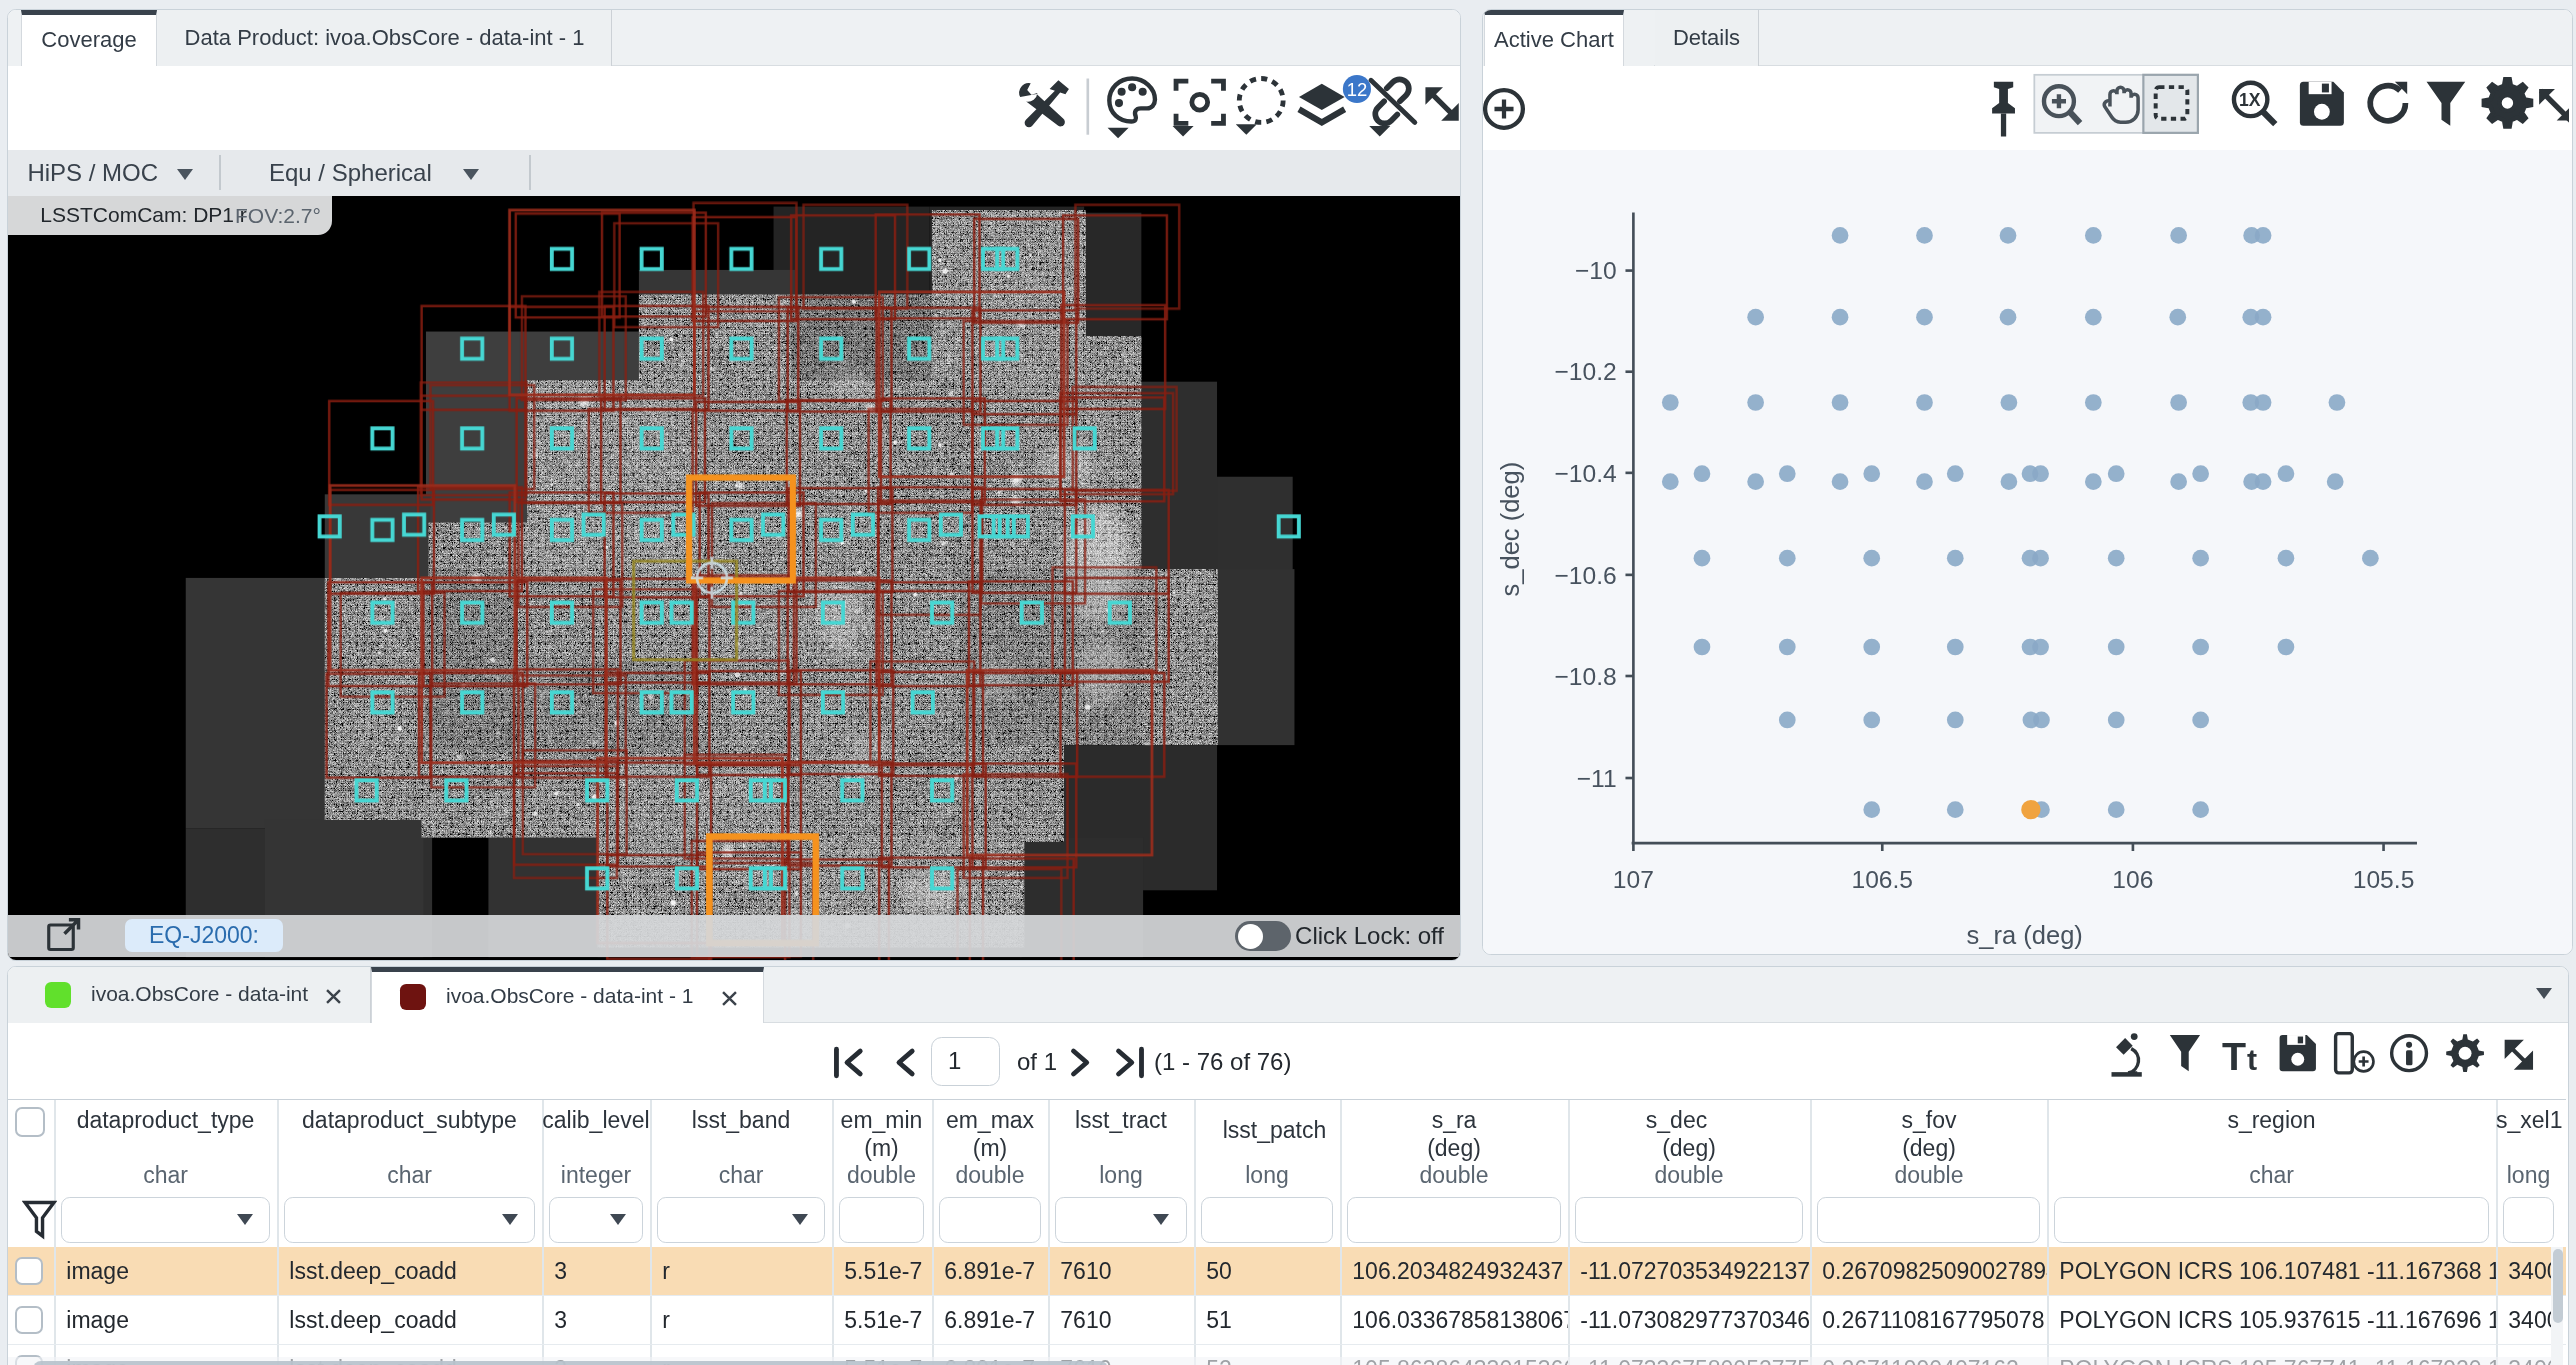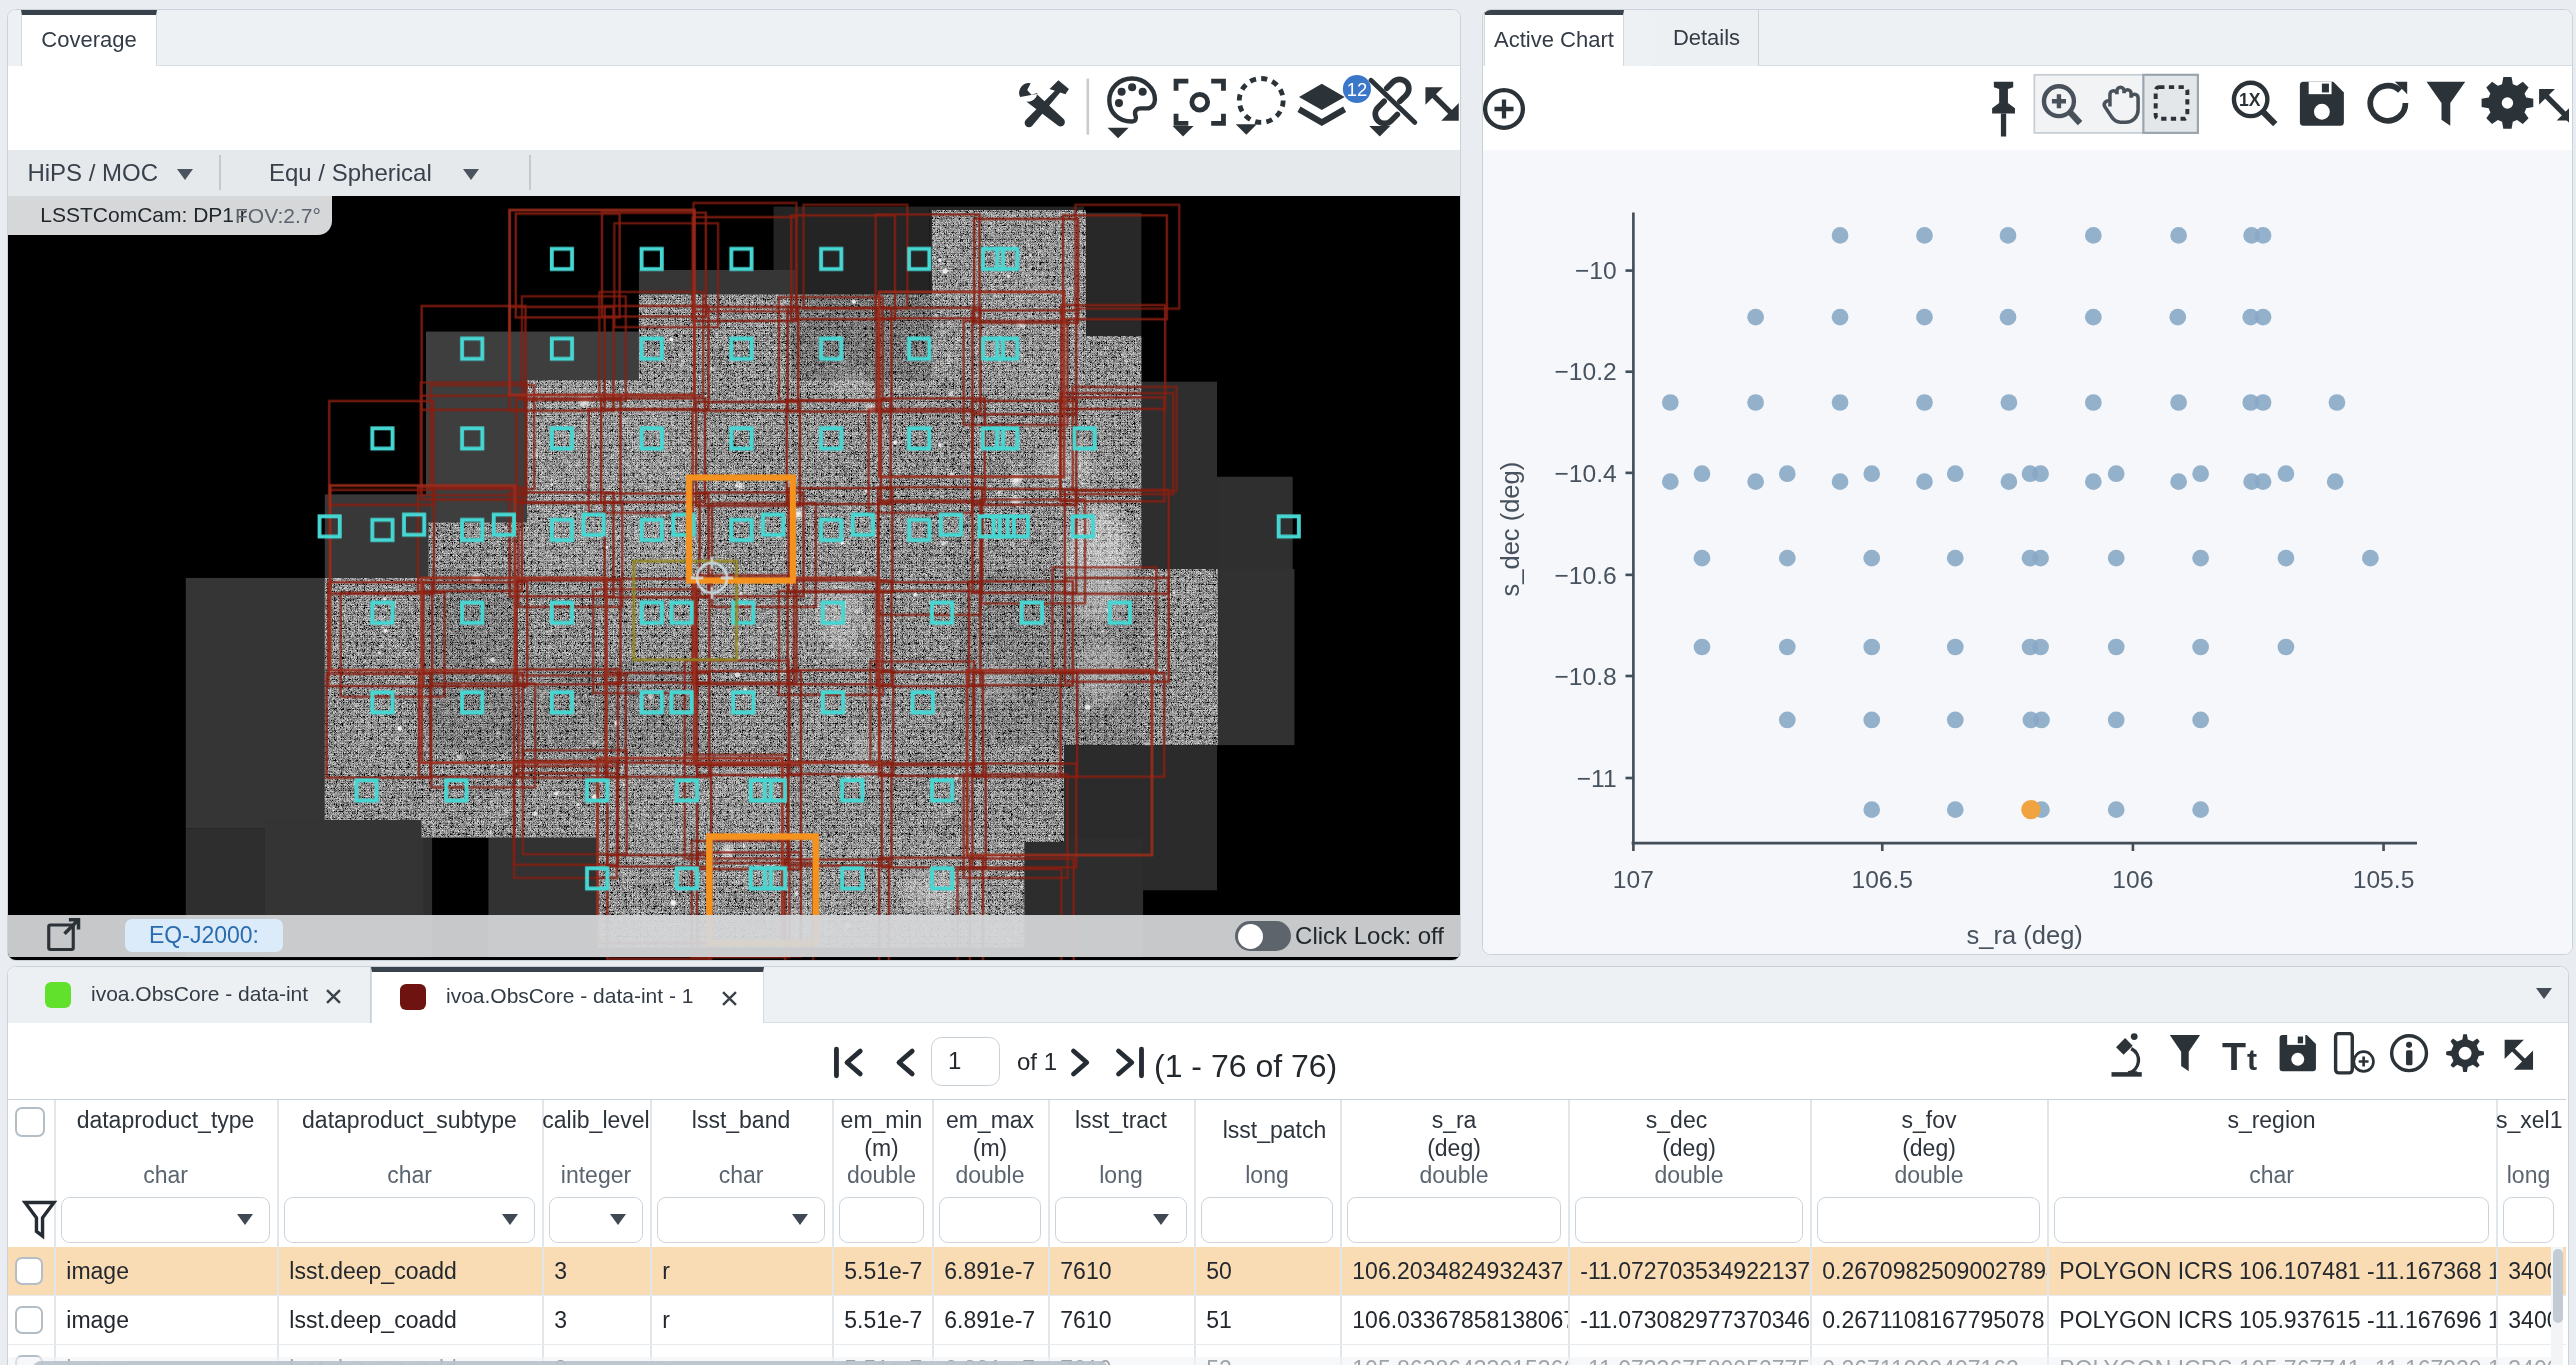--- a/index.html
+++ b/index.html
@@ -21,20 +21,21 @@
 .finput { position:absolute; background:#fff; border:1.8px solid #ccd4db; border-radius:8.8px; height:46px; }
 .caret { position:absolute; width:0; height:0; border-left:8.8px solid transparent;
   border-right:8.8px solid transparent; border-top:11.4px solid #4a545e; }
 </style></head>
 <body>
 
 <div class="panel" style="left:7px;top:8.8px;width:1454px;height:952px;overflow:hidden;">
 <div class="tabbar"></div>
 <div style="position:absolute;left:150px;top:55px;right:0;height:1.8px;background:#d8dde1;"></div>
 <div class="tab active" style="left:13px;width:136px;">Coverage</div>
+<div class="tab inactive" style="left:150px;width:454px;">Data Product: ivoa.ObsCore - data-int - 1</div>
 <div style="position:absolute;left:0;top:56px;right:0;height:84px;background:#fff;"></div>
 <svg class="icon" style="left:1001px;top:65px;" width="450" height="72" viewBox="0 0 512 82">
       <g fill="#2c3338" stroke="none">
 <g transform="translate(12,6)">
 <path d="M2 16 A11 11 0 0 1 16 2 L11 9 L15 15 L22 14 A11 11 0 0 1 8 22 L40 54 A4.5 4.5 0 0 0 47 47 L21 15 Z" transform="rotate(-8 24 28)"></path>
 <path d="M34 10 L44 0 L56 10 L52 16 L46 14 L14 52 A4.5 4.5 0 0 1 7 45 L40 12 Z"></path>
 </g>
 <rect x="88" y="4" width="3" height="64" fill="#c8cdd2"></rect>
 <g transform="translate(112,2)">
           <path d="M28 2 C13 2 2 13 2 27 C2 41 13 51 27 51 C32 51 33 48 32 45 C30 40 32 36 38 36 L45 36 C50 36 54 32 54 26 C54 13 42 2 28 2 Z" fill="none" stroke="#2c3338" stroke-width="5"></path>
@@ -722,21 +723,21 @@
     </svg>
 <div style="position:absolute;left:923px;top:70px;width:69px;height:49px;border:1.8px solid #c9d1d8;border-radius:10.6px;font-size:24px;color:#23282e;padding-left:16px;line-height:46px;background:#fff;">1</div>
 <div style="position:absolute;left:1009px;top:81px;font-size:24px;color:#23282e;">of 1</div>
 <svg class="icon" style="left:1054px;top:69px;" width="106" height="53" viewBox="0 0 120 60">
 <g stroke="#262c33" stroke-width="5.5" fill="none" stroke-linecap="round" stroke-linejoin="round">
 <path d="M13 17 L28 30 L13 43"></path>
 <path d="M64 17 L79 30 L64 43"></path>
         <path d="M90 15 V45"></path>
 </g>
     </svg>
-<div style="position:absolute;left:1146px;top:81px;font-size:32px;color:#23282e;">(1 - 76 of 76)</div>
+<div style="position:absolute;left:1146px;top:81px;font-size:24px;color:#23282e;">(1 - 76 of 76)</div>
 <svg class="icon" style="left:2069px;top:65px;" width="493" height="53" viewBox="0 0 580 70">
       <g fill="#2c3338">
 <g transform="translate(10,2)" stroke="#2c3338" fill="none" stroke-width="4.5">
 <path d="M18 6 L28 16 L16 28 L6 18 Z" fill="#2c3338" stroke="none"></path>
 <path d="M26 20 a17 17 0 0 1 -4 32 h12"></path>
 <path d="M0 54 h40" stroke-width="6"></path>
 <circle cx="30" cy="4" r="4.5" fill="#2c3338" stroke="none"></circle>
         </g>
 <path d="M87 4 H127 L112 26 V52 L102 45 V26 Z"></path>
 <text x="156" y="50" font-size="52" font-weight="bold" fill="#2c3338" font-family="Liberation Sans">T</text>

